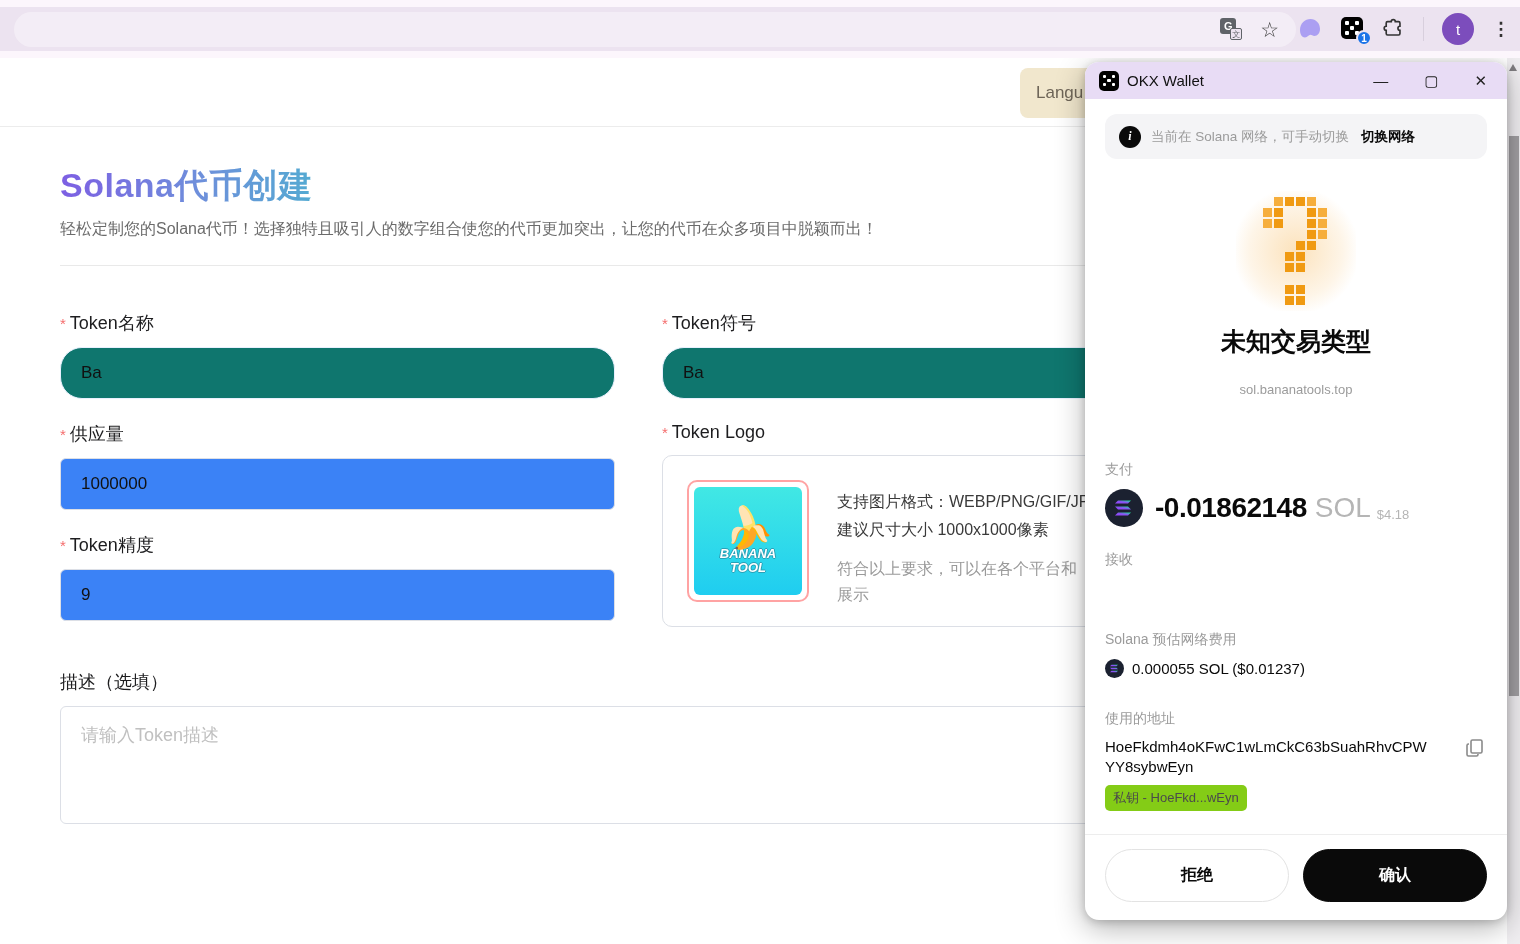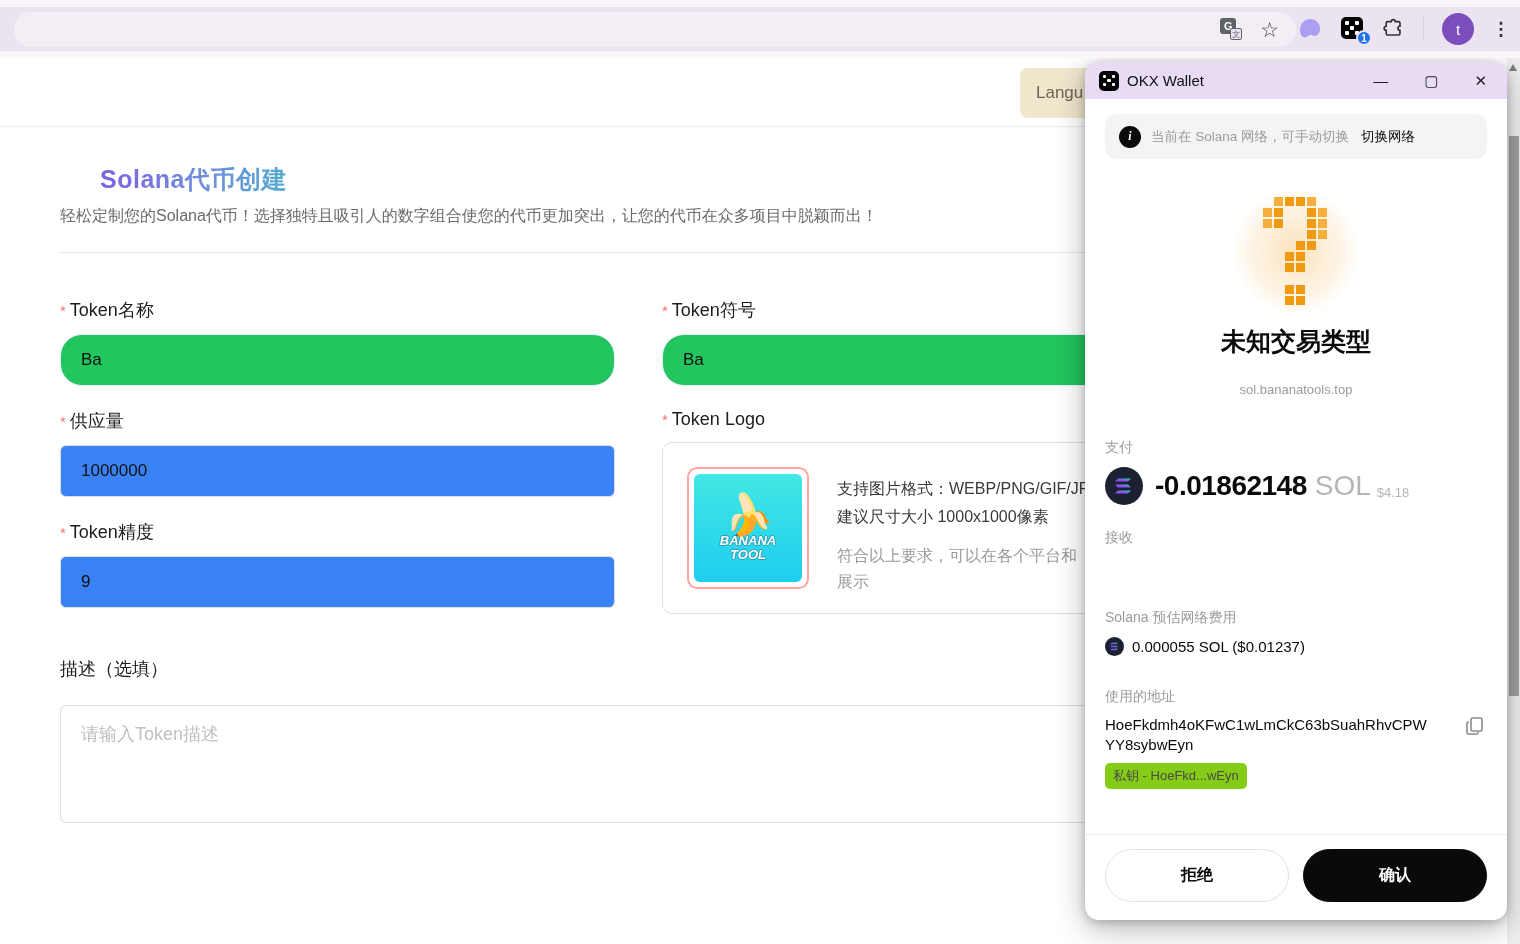--- a/index.html
+++ b/index.html
@@ -24,46 +24,46 @@
   .puzzle { width:22px; height:22px; }
   .chrome-sep { width:1px; height:24px; background:#d8cfdd; }
   .avatar { width:32px; height:32px; border-radius:50%; background:#7c4dbc; color:#fff; font-size:15px; display:flex; align-items:center; justify-content:center; }
   .kebab { font-size:18px; color:#333; letter-spacing:0; line-height:1; font-weight:bold; }
 
   
   .page { position:absolute; left:0; top:58px; width:1520px; height:886px; background:#fff; z-index:1; }
   .page-header { position:absolute; left:0; top:0; width:1520px; height:69px; background:#fff; border-bottom:1px solid #ececec; }
   .lang-btn { position:absolute; left:1020px; top:10px; width:120px; height:50px; background:#f1e7cd; border-radius:8px; color:#6e6557; font-size:17px; display:flex; align-items:center; padding-left:16px; }
   .main { position:absolute; left:60px; top:69px; width:1400px; }
-  .page-title { margin-top:36px; font-size:25px; font-weight:bold; letter-spacing:0.5px;
+  .page-title { margin-top:36px; font-size:34px; font-weight:bold; letter-spacing:0.5px;
     background:linear-gradient(90deg,#7d5fe3 0%, #6e8fdb 55%, #54aad2 100%);
-    -webkit-background-clip:text; background-clip:text; color:transparent; display:inline-block;margin-left:40px; }
+    -webkit-background-clip:text; background-clip:text; color:transparent; display:inline-block; }
   .page-sub { margin-top:10px; font-size:16px; color:#6b6b6b; }
   .rule { margin-top:25px; border:none; border-top:1px solid #e9e9e9; width:1400px; }
 
   .form-cols { display:flex; margin-top:45px; gap:47px; }
   .col-left { width:555px; }
   .col-right { width:798px; }
   .fgroup { margin-bottom:23px; }
   .flabel { font-size:18px; color:#1d1d1f; margin-bottom:12px; display:flex; align-items:center; gap:4px; }
   .req { color:#f56c6c; font-size:15px; }
   .tinput { width:100%; height:52px; border:1px solid #dcdfe6; border-radius:6px; font-size:17px; color:#111; padding:0 20px; outline:none; font-family:"Liberation Sans",sans-serif; background:#3b82f6; }
-  .autofill { background:#22c55e; border-color:#e8f0fe;border-radius:22px; }
+  .autofill { background:#0f766e; border-color:#e8f0fe;border-radius:22px; }
 
   .logo-card { width:100%; height:172px; border:1px solid #dcdfe6; border-radius:10px; display:flex; align-items:flex-start; padding:24px; gap:28px; }
   .logo-box { width:122px; height:122px; background:#fff; border:2px solid #ffa3a3; border-radius:10px; padding:5px; flex-shrink:0; }
   .logo-inner { width:100%; height:100%; border-radius:6px; background:linear-gradient(180deg,#41e8e4,#1fcdf0); display:flex; flex-direction:column; align-items:center; justify-content:center; }
   .logo-banana { font-size:40px; line-height:1; transform:rotate(-8deg); }
   .logo-word { font-size:13px; font-weight:bold; font-style:italic; color:#fff; text-shadow:0 1px 0 #2aa0b6, 1px 0 0 #2aa0b6, -1px 0 0 #2aa0b6, 0 -1px 0 #2aa0b6; line-height:1.05; text-align:center; }
   .logo-texts { font-size:16px; padding-top:8px; }
   .logo-line-dark { color:#3a3a3a; line-height:28px; }
   .logo-line-gray { color:#9a9a9a; line-height:26px; }
   .logo-gap { height:12px; }
 
-  .desc-label { font-size:18px; color:#1d1d1f; margin-top:20px; margin-bottom:24px; }
+  .desc-label { font-size:18px; color:#1d1d1f; margin-top:20px; margin-bottom:12px; }
   .desc-area { width:1400px; height:118px; border:1px solid #dcdfe6; border-radius:6px; resize:none; font-size:18px; padding:16px 20px; color:#111; outline:none; font-family:"Liberation Sans",sans-serif; }
   .desc-area::placeholder { color:#c0c0c0; }
   .social-row { margin-top:48px; display:flex; align-items:center; gap:14px; }
   .social-label { font-size:20px; font-weight:bold; color:#111; }
   .toggle { width:46px; height:26px; background:#cfcfcf; border-radius:13px; position:relative; }
   .toggle-knob { position:absolute; left:2px; top:2px; width:22px; height:22px; background:#fff; border-radius:50%; box-shadow:0 1px 2px rgba(0,0,0,0.25); }
 
   
   .scrollbar { position:absolute; right:0; top:58px; width:13px; height:886px; background:#f0eef1; z-index:5; }
   .scroll-up { position:absolute; top:6px; left:2px; width:0; height:0; border-left:4.5px solid transparent; border-right:4.5px solid transparent; border-bottom:7px solid #7f7d80; }
@@ -75,29 +75,29 @@
   .w-logo { width:20px; height:20px; background:#000; border-radius:5px; display:grid; grid-template-columns:repeat(3,1fr); grid-template-rows:repeat(3,1fr); padding:4px; gap:1px; margin-right:8px; }
   .w-logo i { background:transparent; }
   .w-logo i.on { background:#fff; border-radius:1px; }
   .w-title { font-size:15px; color:#111; font-weight:500; }
   .w-winbtns { margin-left:auto; display:flex; align-items:center; gap:36px; padding-right:6px; }
   .w-winbtn { font-size:15px; color:#222; line-height:1; }
   .w-body { padding:0 20px; flex:1; }
   .w-banner { margin-top:15px; background:#f4f4f6; border-radius:12px; height:45px; display:flex; align-items:center; gap:10px; padding:0 14px; }
   .info-dot { width:22px; height:22px; background:#0a0a0a; border-radius:50%; color:#fff; font-size:12px; font-weight:bold; display:flex; align-items:center; justify-content:center; flex-shrink:0; font-family:"Liberation Serif",serif; font-style:italic; }
   .w-banner-text { font-size:13.5px; color:#9b9b9b; white-space:nowrap; }
-  .w-banner-action { font-size:13.5px; color:#0a0a0a; font-weight:normal; margin-left:2px; white-space:nowrap; }
+  .w-banner-action { font-size:13.5px; color:#0a0a0a; font-weight:bold; margin-left:2px; white-space:nowrap; }
 
   .qwrap { margin-top:32px; display:flex; justify-content:center; }
   .qglow { width:120px; height:120px; display:flex; align-items:center; justify-content:center; background:radial-gradient(circle, rgba(246,173,64,0.35) 0%, rgba(246,173,64,0.12) 55%, transparent 75%); }
   .w-txtype { margin-top:14px; text-align:center; font-size:25px; font-weight:600; color:#0a0a0a; }
   .w-site { margin-top:24px; text-align:center; font-size:13px; color:#9b9b9b; }
 
   .sec-label { font-size:14px; color:#9b9b9b; }
-  .pay-sec { margin-top:42px; }
+  .pay-sec { margin-top:64px; }
   .amt-row { display:flex; align-items:center; margin-top:10px; gap:12px; }
   .sol-coin { width:38px; height:38px; flex-shrink:0; }
   .pay-amt { font-size:28px; font-weight:bold; color:#0a0a0a; letter-spacing:-0.5px; }
   .pay-cur { font-size:28px; color:#b5b5b5; margin-left:8px; }
   .fiat { font-size:13px; color:#b5b5b5; margin-left:6px; align-self:flex-end; padding-bottom:5px; }
   .recv-sec { margin-top:24px; }
   .recv-icon { width:36px; height:36px; background:#8e8e93; border-radius:50%; display:flex; align-items:center; justify-content:center; flex-shrink:0; }
   .recv-amt { font-size:17px; font-weight:bold; color:#0a0a0a; }
   .recv-cur { font-size:17px; color:#b5b5b5; margin-left:6px; }
   .recv-fiat { font-size:13px; color:#b5b5b5; margin-left:6px; align-self:center; padding-top:2px; }

